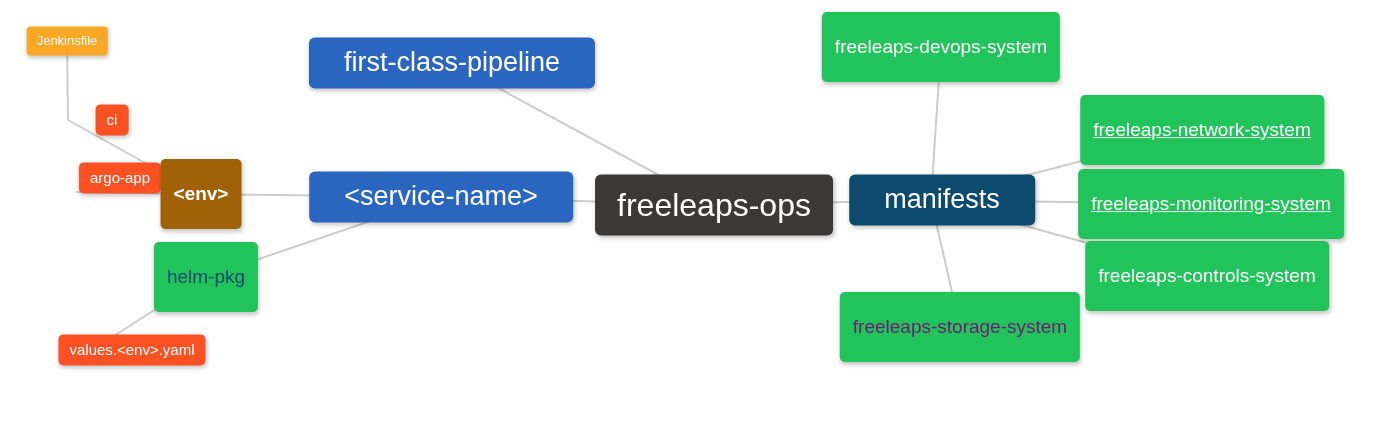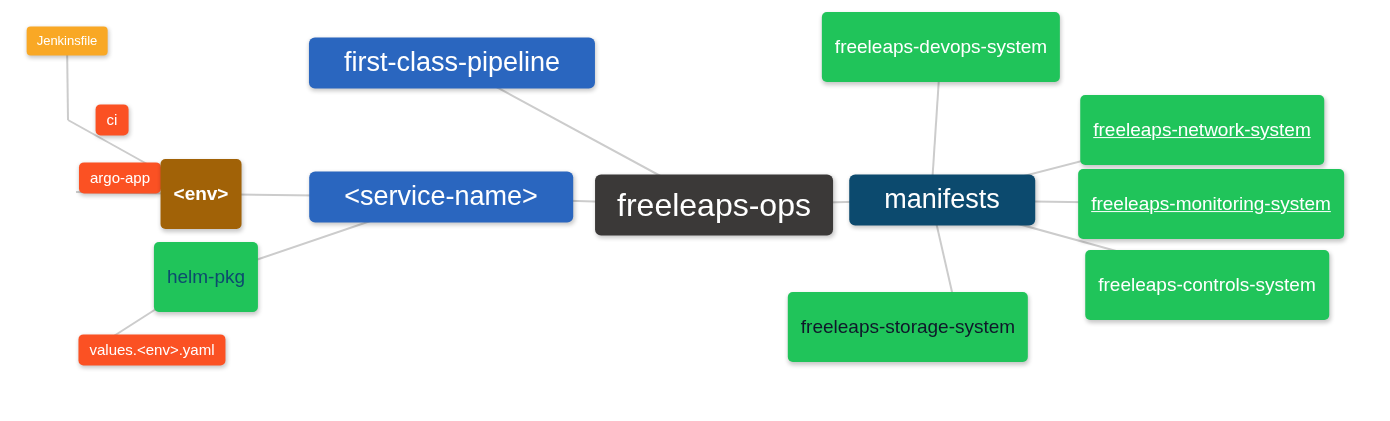--- a/index.html
+++ b/index.html
@@ -56,23 +56,23 @@
       <line x1="931" y1="200" x2="1202" y2="130" stroke="#CCCCCC" stroke-width="2"></line>
       <line x1="931" y1="200" x2="1211" y2="204" stroke="#CCCCCC" stroke-width="2"></line>
       <line x1="931" y1="200" x2="1207" y2="276" stroke="#CCCCCC" stroke-width="2"></line>
       <line x1="931" y1="200" x2="960" y2="327" stroke="#CCCCCC" stroke-width="2"></line>
     </svg>
 <div class="node l5" style="left: 67px; top: 41px; background: rgb(249, 168, 37); color: rgb(255, 255, 255);"><span>Jenkinsfile</span></div>
     <div class="node l4" style="left: 68px; top: 120px; background: rgb(251, 81, 35); color: rgb(255, 255, 255);"><span>ci</span></div>
     <div class="node l4" style="left: 76px; top: 178px; background: rgb(251, 81, 35); color: rgb(255, 255, 255);"><span>argo-app</span></div>
     <div class="node l3" style="left: 201px; top: 194px; background: #a16207; color: rgb(255, 255, 255); font-weight: bold;"><span>&lt;env&gt;</span></div>
     <div class="node l3" style="left: 206px; top: 277px; background: rgb(32, 196, 90); color: #0c4a6e;"><span>helm-pkg</span></div>
-    <div class="node l4" style="left: 108px; top: 350px; background: rgb(251, 81, 35); color: rgb(255, 255, 255);"><span>values.&lt;env&gt;.yaml</span></div>
+    <div class="node l4" style="left: 88px; top: 350px; background: rgb(251, 81, 35); color: rgb(255, 255, 255);"><span>values.&lt;env&gt;.yaml</span></div>
     <div class="node l2" style="left: 441px; top: 197px; background: rgb(42, 102, 191); color: rgb(255, 255, 255);"><span>&lt;service-name&gt;</span></div>
     <div class="node l2" style="left: 452px; top: 63px; background: rgb(42, 102, 191); color: rgb(255, 255, 255);"><span>first-class-pipeline</span></div>
     <div class="node l1" style="left: 714px; top: 205px; background: rgb(59, 57, 56); color: rgb(255, 255, 255);"><span>freeleaps-ops</span></div>
     <div class="node l2" style="left: 931px; top: 200px; background: #0c4a6e; color: rgb(255, 255, 255); margin-left: 11px;"><span>manifests</span></div>
     <div class="node l3" style="left: 941px; top: 47px; background: rgb(32, 196, 90); color: rgb(255, 255, 255);"><span>freeleaps-devops-system</span></div>
     <div class="node l3" style="left: 1202px; top: 130px; background: rgb(32, 196, 90); color: rgb(255, 255, 255); text-decoration: underline;"><span>freeleaps-network-system</span></div>
     <div class="node l3" style="left: 1211px; top: 204px; background: rgb(32, 196, 90); color: rgb(255, 255, 255); text-decoration: underline;"><span>freeleaps-monitoring-system</span></div>
-    <div class="node l3" style="left: 1207px; top: 285px; background: rgb(32, 196, 90); color: rgb(255, 255, 255);"><span>freeleaps-controls-system</span></div>
-    <div class="node l3" style="left: 908px; top: 327px; background: rgb(32, 196, 90); color: #0f172a;"><span>freeleaps-storage-system</span></div>
+    <div class="node l3" style="left: 1207px; top: 276px; background: rgb(32, 196, 90); color: rgb(255, 255, 255);"><span>freeleaps-controls-system</span></div>
+    <div class="node l3" style="left: 960px; top: 327px; background: rgb(32, 196, 90); color: #701a75;"><span>freeleaps-storage-system</span></div>
   </div>
 
 </body></html>

